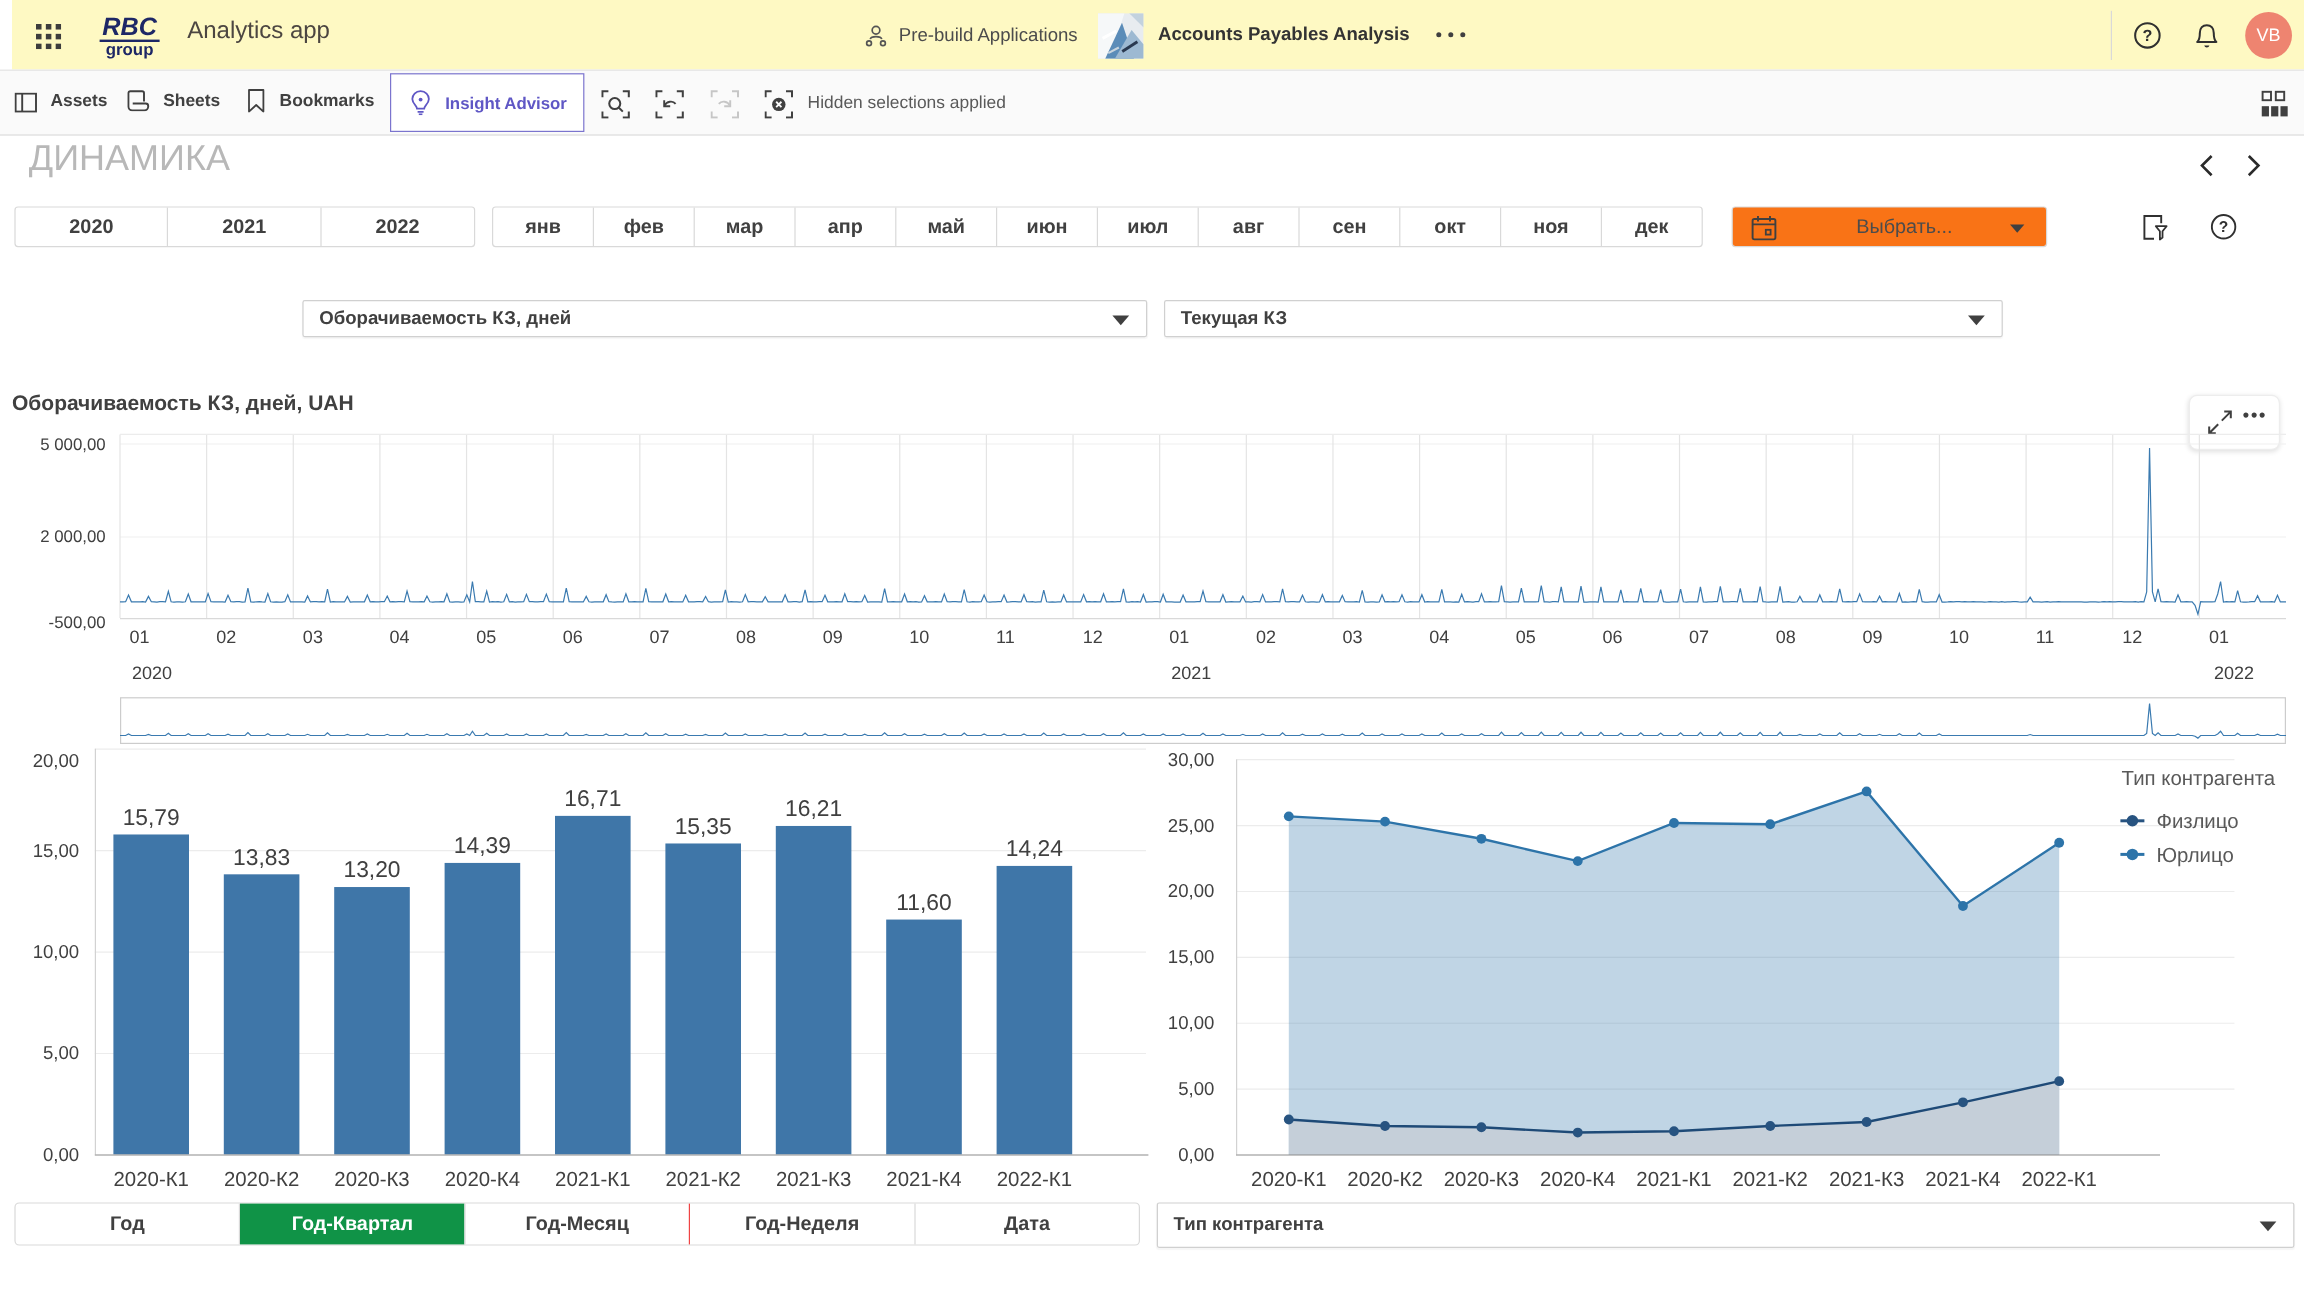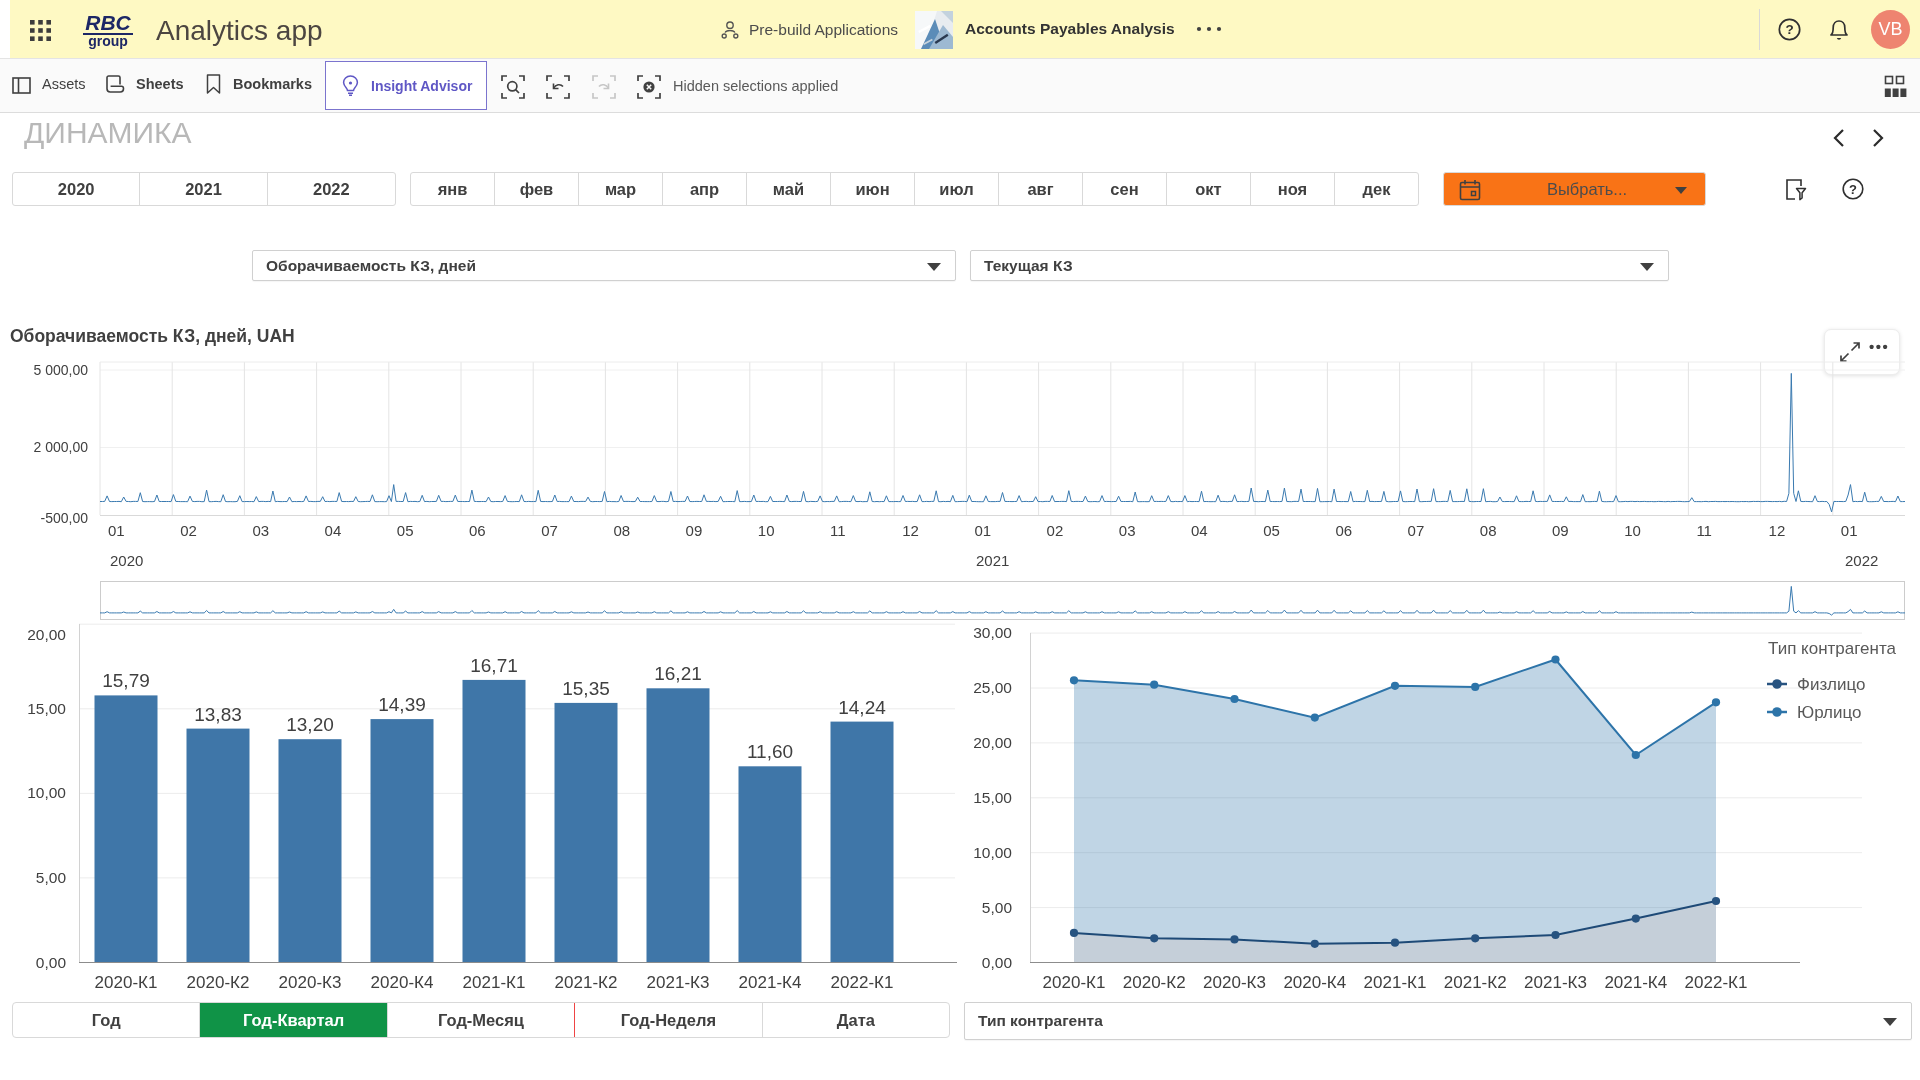--- a/index.html
+++ b/index.html
@@ -38,21 +38,21 @@
         <rect x="8.2" y="16.4" width="4.6" height="4.6"></rect>
         <rect x="16.4" y="16.4" width="4.6" height="4.6"></rect>
     </g>
   </svg>
 
   <div class="abs" style="left:73px;top:13px;width:50px;height:34px;color:#1d2766;text-align:center">
     <div style="font-weight:bold;font-style:italic;font-size:21px;line-height:19px;letter-spacing:0px">RBC</div>
     <div style="border-top:2.5px solid #1d2766;margin-top:1px"></div>
     <div style="font-weight:bold;font-size:14px;line-height:13px;margin-top:0px">group</div>
   </div>
-  <div class="abs" style="left:146px;top:15px;font-size:28px;color:#4c4641">Analytics app</div>
+  <div class="abs" style="left:146px;top:15px;font-size:20px;color:#4c4641">Analytics app</div>
 
 
   <svg class="abs" style="left:710px;top:20px" width="20" height="20" viewBox="0 0 20 20" fill="none" stroke="#545454" stroke-width="1.4">
     <circle cx="10" cy="5.2" r="3.2"></circle>
     <path d="M5.2 12.6 C6 9.8 14 9.8 14.8 12.6"></path>
     <circle cx="4.2" cy="16" r="2"></circle>
       <circle cx="15.8" cy="16" r="2"></circle>
   </svg>
   <div class="abs" style="left:739px;top:21px;font-size:15.5px;color:#4c4c4c">Pre-build Applications</div>
 
@@ -78,30 +78,30 @@
   <svg class="abs" style="left:1768px;top:18px" width="23" height="23" viewBox="0 0 23 23">
     <circle cx="11.5" cy="11.5" r="10.2" fill="none" stroke="#303030" stroke-width="1.7"></circle>
     <text x="11.5" y="16.2" font-size="13.5" font-weight="bold" text-anchor="middle" fill="#303030" font-family="Liberation Sans">?</text>
   </svg>
 
   <svg class="abs" style="left:1817px;top:17px" width="24" height="25" viewBox="0 0 24 25" fill="none" stroke="#303030" stroke-width="1.7">
     <path d="M4 18 C6 16.5 6.2 13.5 6.2 10.5 C6.2 6.5 8.6 4 12 4 C15.4 4 17.8 6.5 17.8 10.5 C17.8 13.5 18 16.5 20 18 Z" stroke-linejoin="round"></path>
     <path d="M9.8 21 a2.3 2.3 0 0 0 4.4 0" fill="#303030" stroke="none"></path>
   </svg>
 
-  <div class="abs" style="left:1861px;top:10px;width:39px;height:39px;border-radius:50%;background:#ee8470;color:#fff;font-size:18px;display:flex;align-items:center;justify-content:center">VB</div>
+  <div class="abs" style="left:1861px;top:10px;width:39px;height:39px;border-radius:50%;background:#ee8470;color:#fff;font-size:15px;display:flex;align-items:center;justify-content:center">VB</div>
 </div>
 
 <div id="tb">
 
   <svg class="abs" style="left:12px;top:18px" width="19" height="17" viewBox="0 0 19 17" fill="none" stroke="#404040" stroke-width="1.6">
     <rect x="1" y="1" width="17" height="15"></rect>
     <line x1="6.5" y1="1" x2="6.5" y2="16"></line>
   </svg>
-  <div class="abs hlbl" style="left:42px;top:17px;font-weight:normal">Assets</div>
+  <div class="abs hlbl" style="left:42px;top:17px;font-weight:bold">Assets</div>
 
   <svg class="abs" style="left:106px;top:16px" width="19" height="18" viewBox="0 0 19 18" fill="none" stroke="#404040" stroke-width="1.6">
     <path d="M14 9.5 V2.6 A1.6 1.6 0 0 0 12.4 1 H2.6 A1.6 1.6 0 0 0 1 2.6 V13.8 A3.2 3.2 0 0 0 4.2 17 H14.3 A3.2 3.2 0 0 0 17.5 13.8 V13.4 A2.1 2.1 0 0 0 15.4 11.3 H4.6"></path>
   </svg>
   <div class="abs hlbl" style="left:136px;top:17px;font-weight:bold">Sheets</div>
 
   <svg class="abs" style="left:206px;top:15px" width="15" height="20" viewBox="0 0 15 20" fill="none" stroke="#404040" stroke-width="1.5">
     <path d="M1.5 1 h12 v18 l-6 -5.5 l-6 5.5 Z" stroke-linejoin="round"></path>
   </svg>
   <div class="abs hlbl" style="left:233px;top:17px;font-weight:bold">Bookmarks</div>

